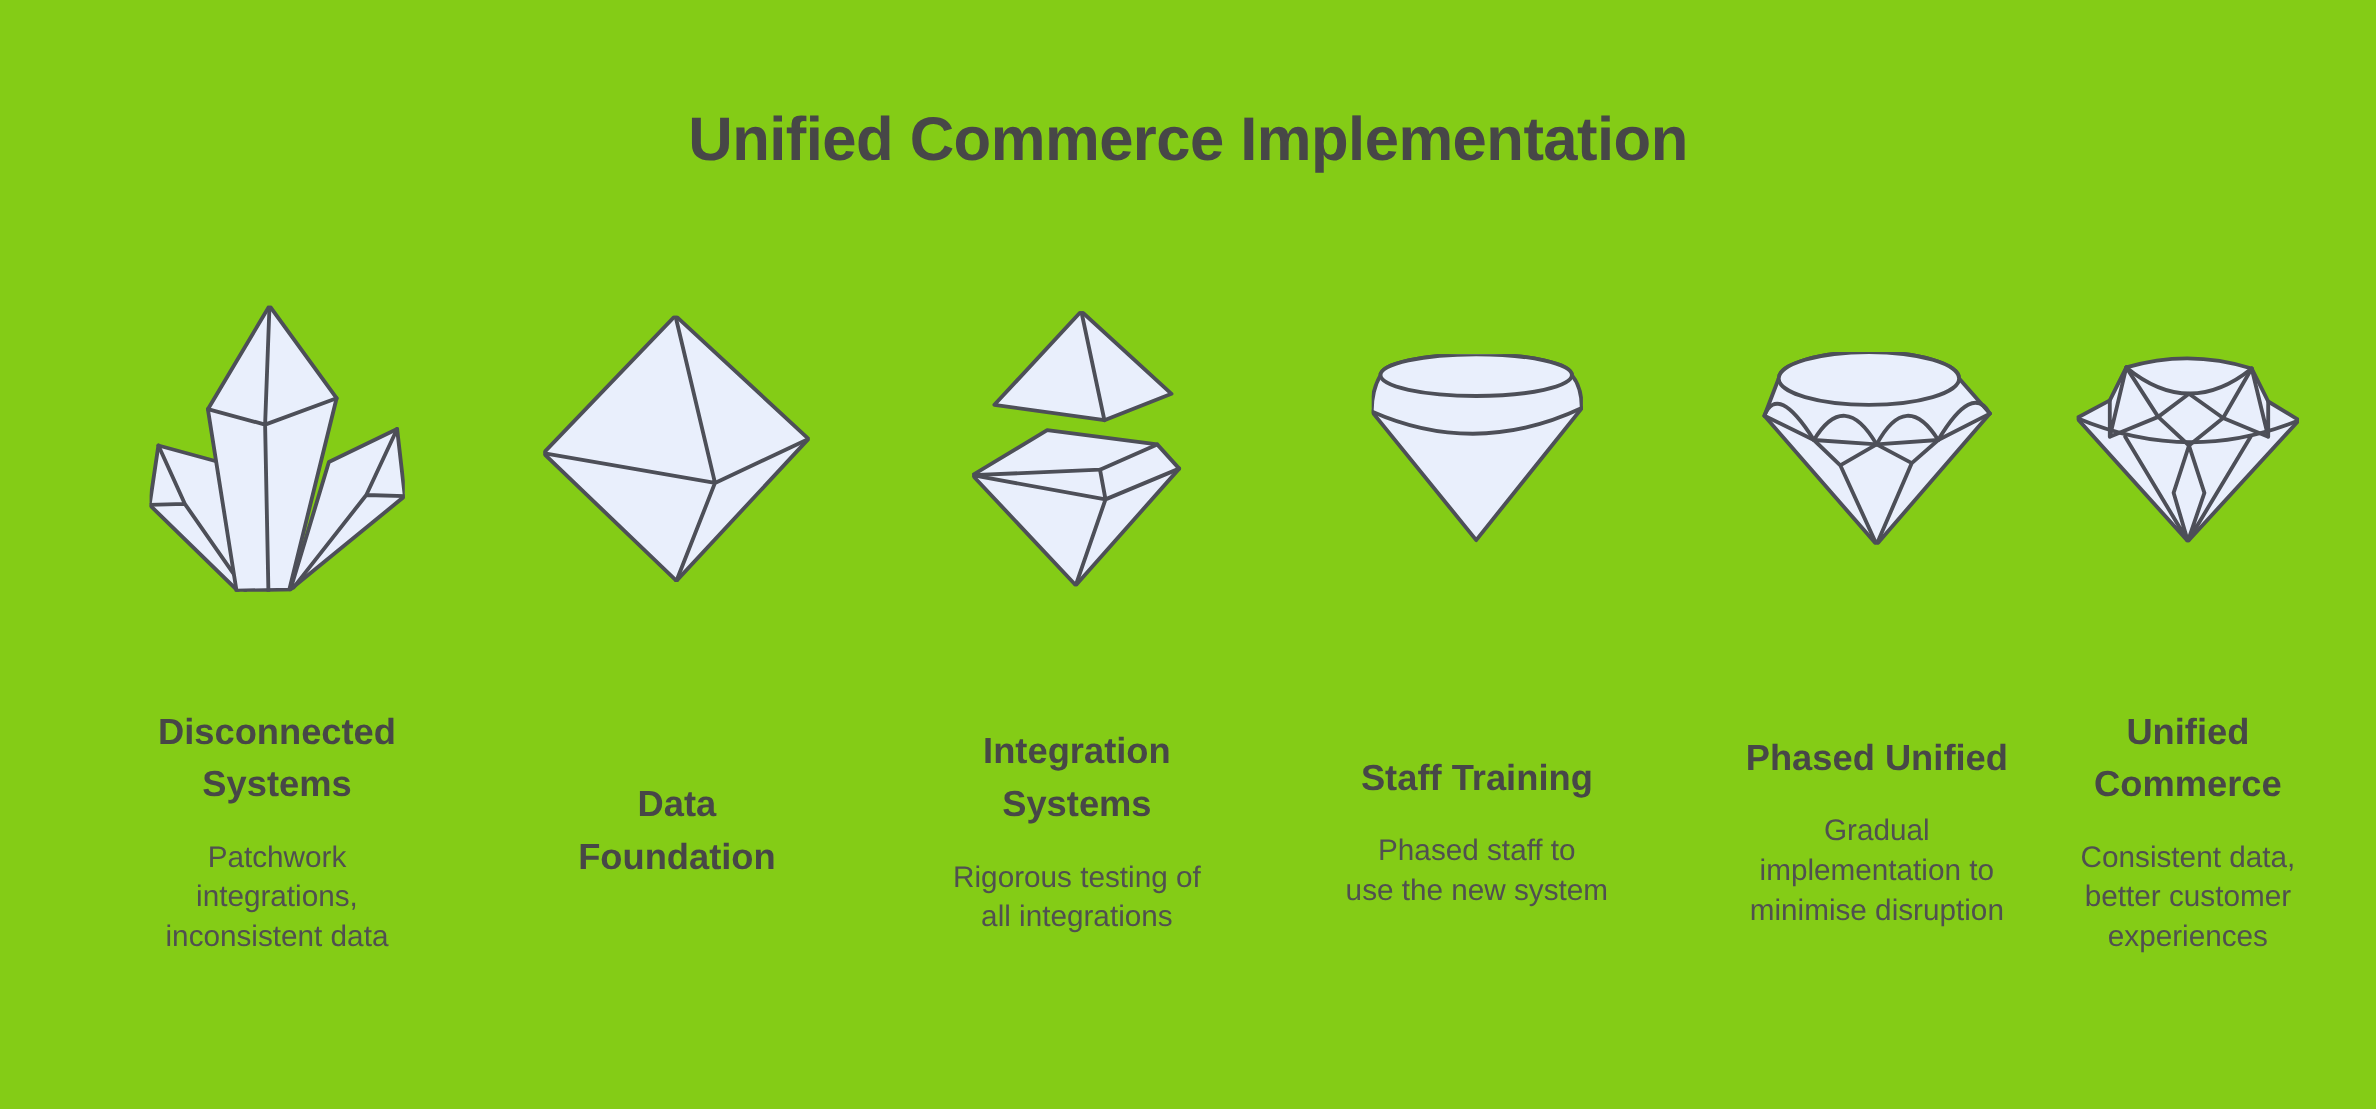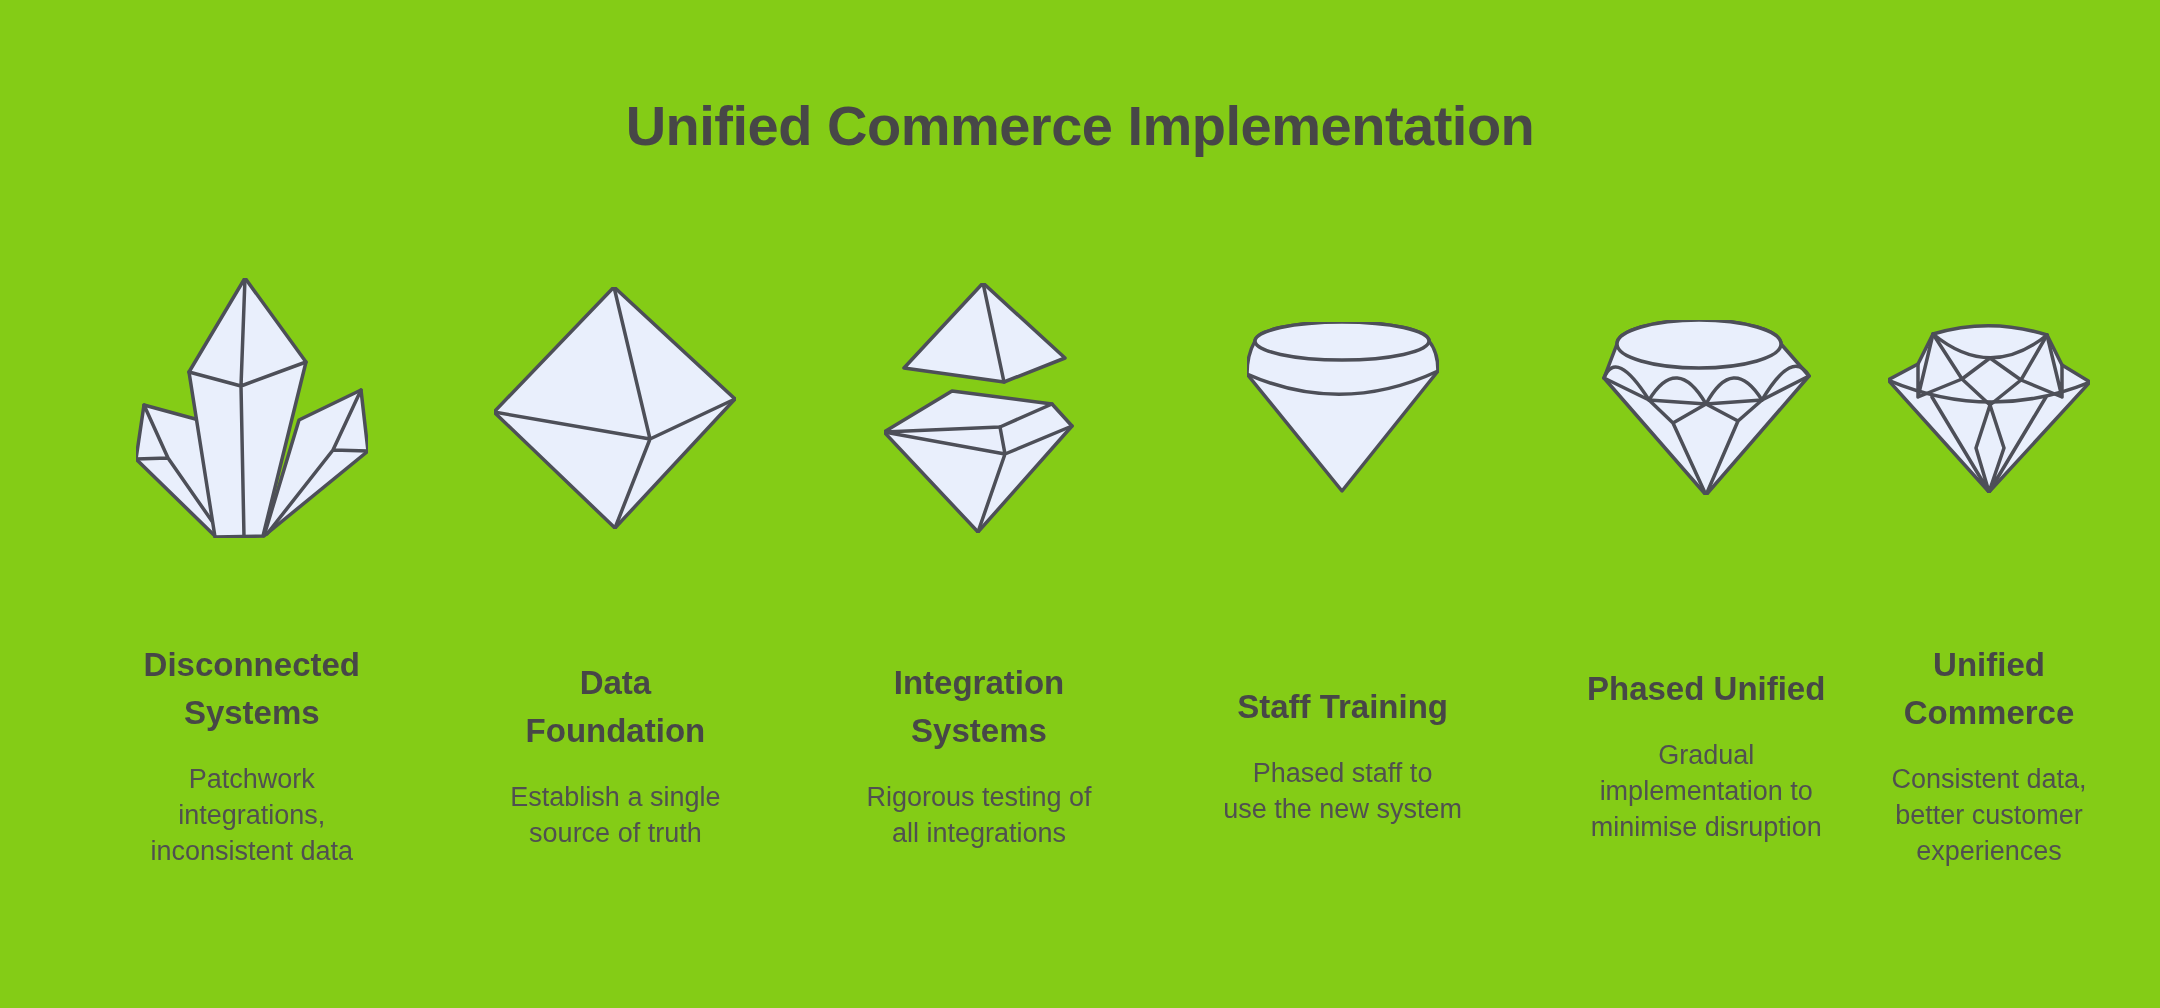--- a/index.html
+++ b/index.html
@@ -107,24 +107,20 @@
         <div>integrations,</div>
         <div>inconsistent data</div>
       </div>
     </div>
 
     <div class="text-cell">
       <div class="heading">
         <div>Data</div>
         <div>Foundation</div>
       </div>
-      <div class="desc">
-        <div>Establish a single</div>
-        <div>source of truth</div>
-      </div>
     </div>
 
     <div class="text-cell">
       <div class="heading">
         <div>Integration</div>
         <div>Systems</div>
       </div>
       <div class="desc">
         <div>Rigorous testing of</div>
         <div>all integrations</div>

